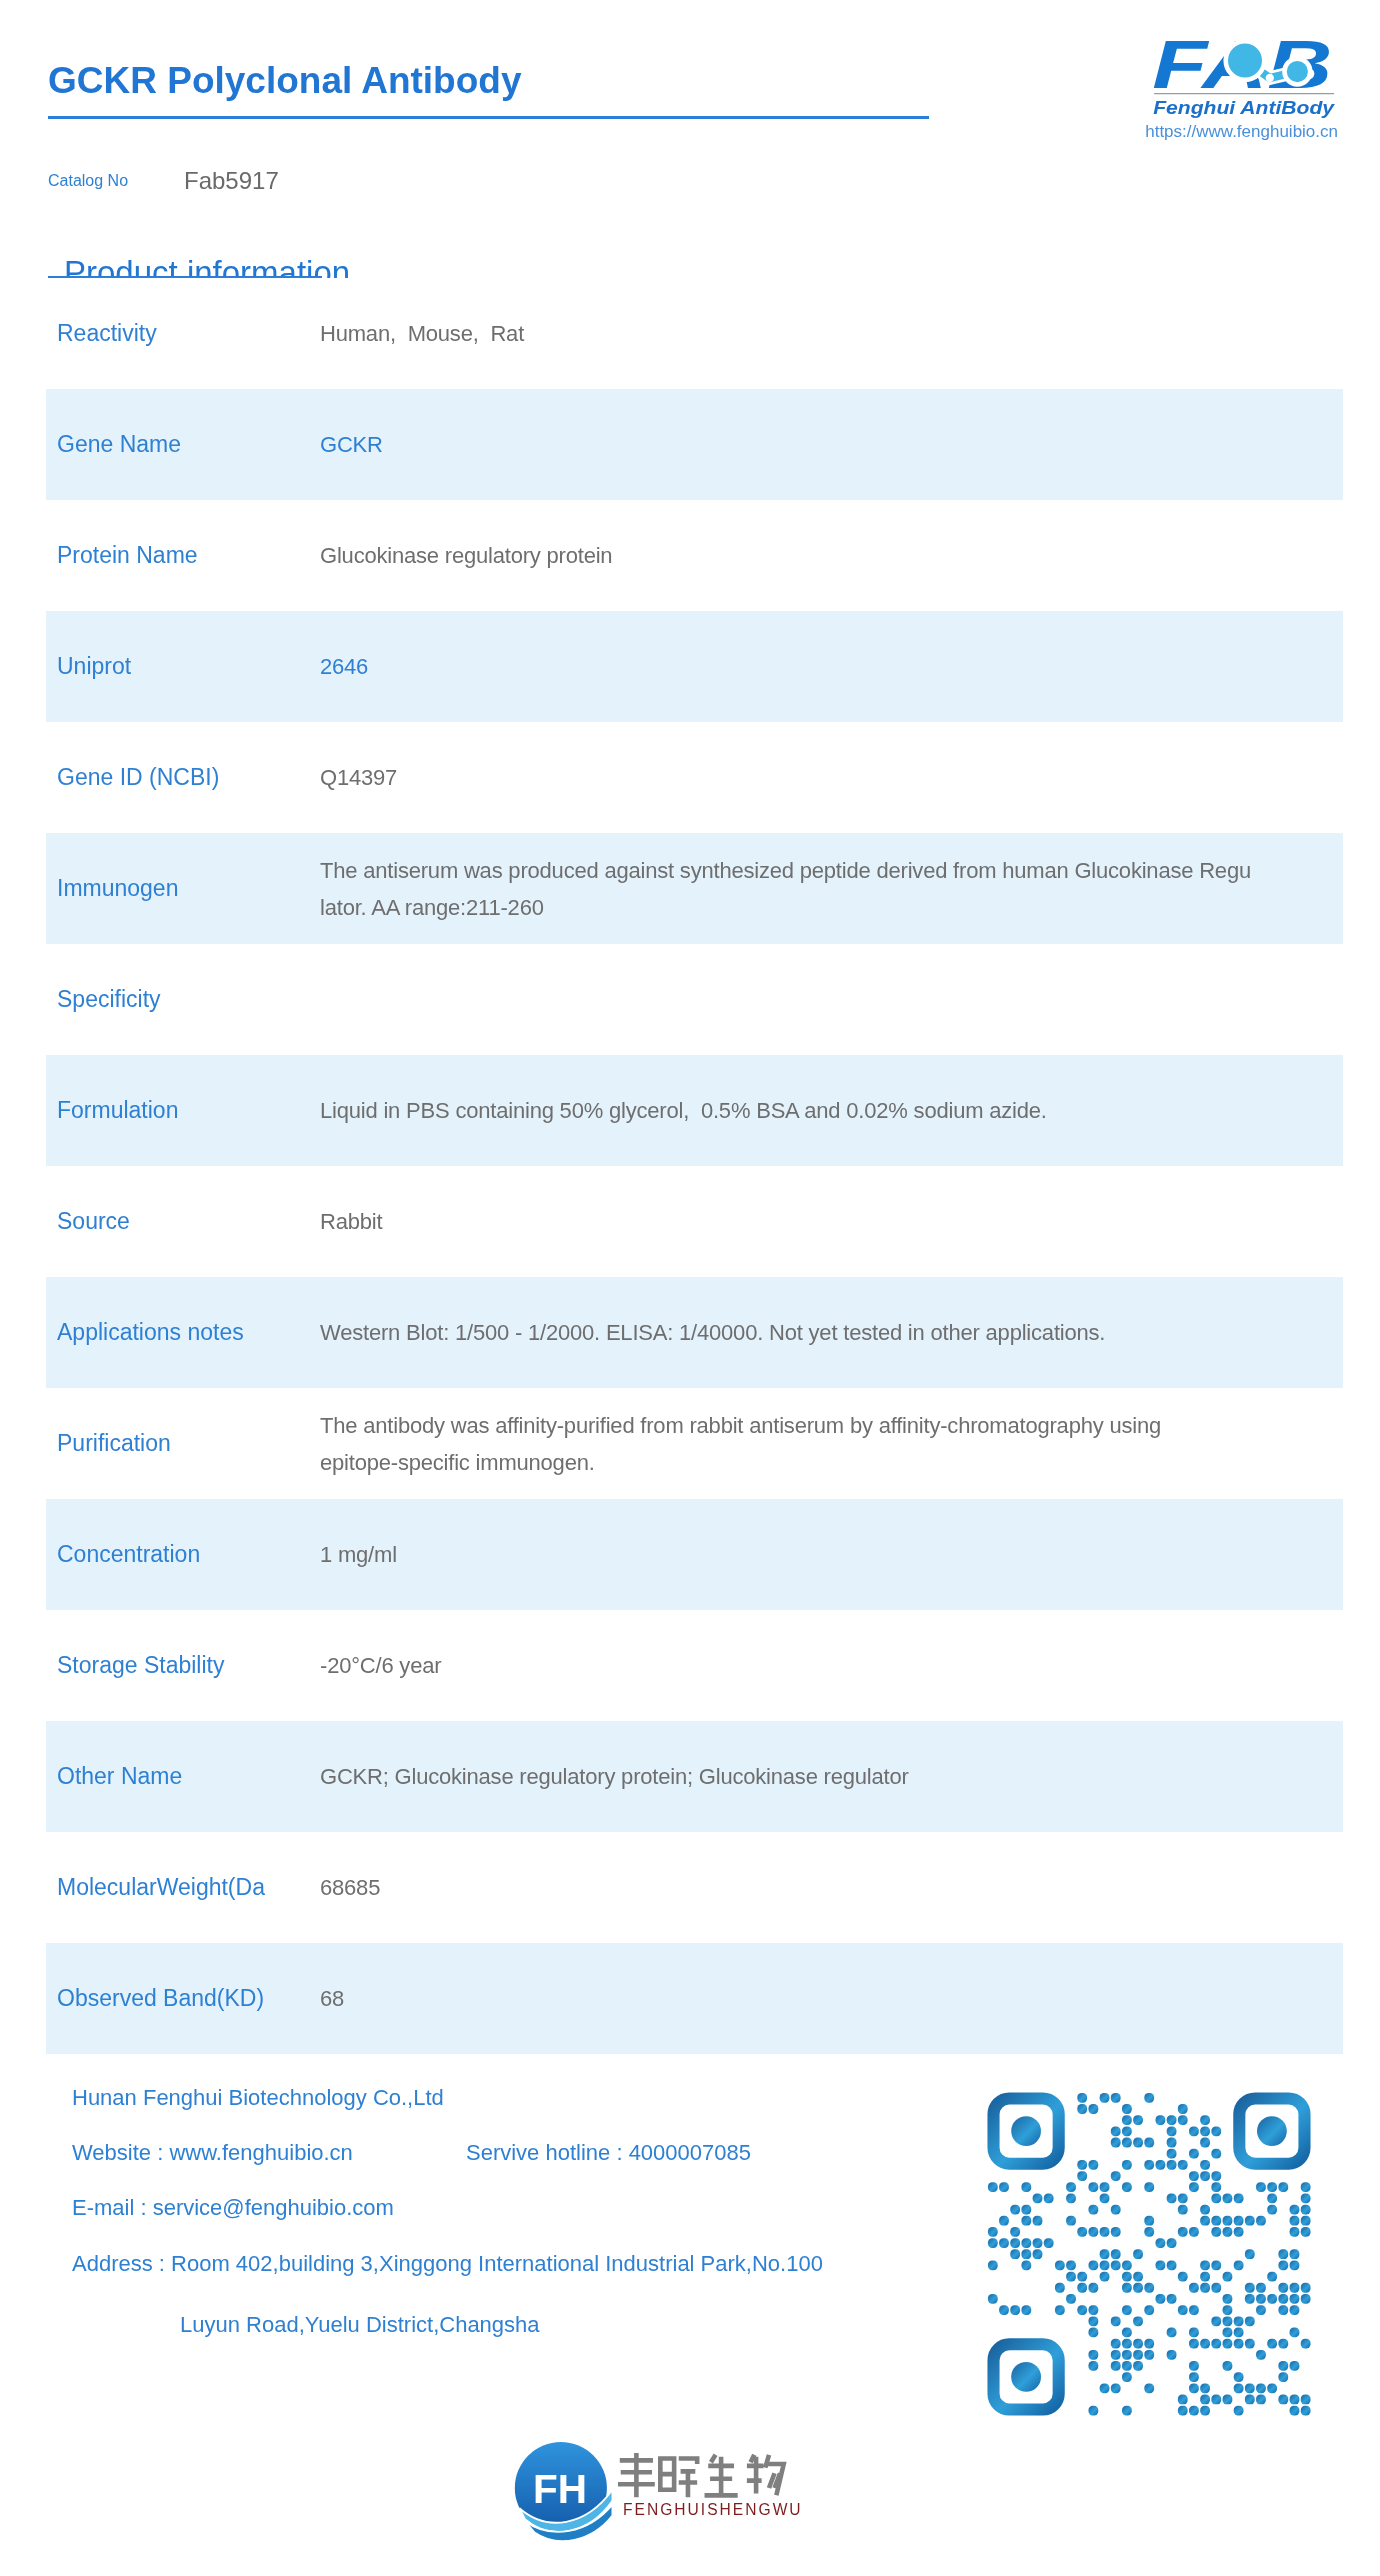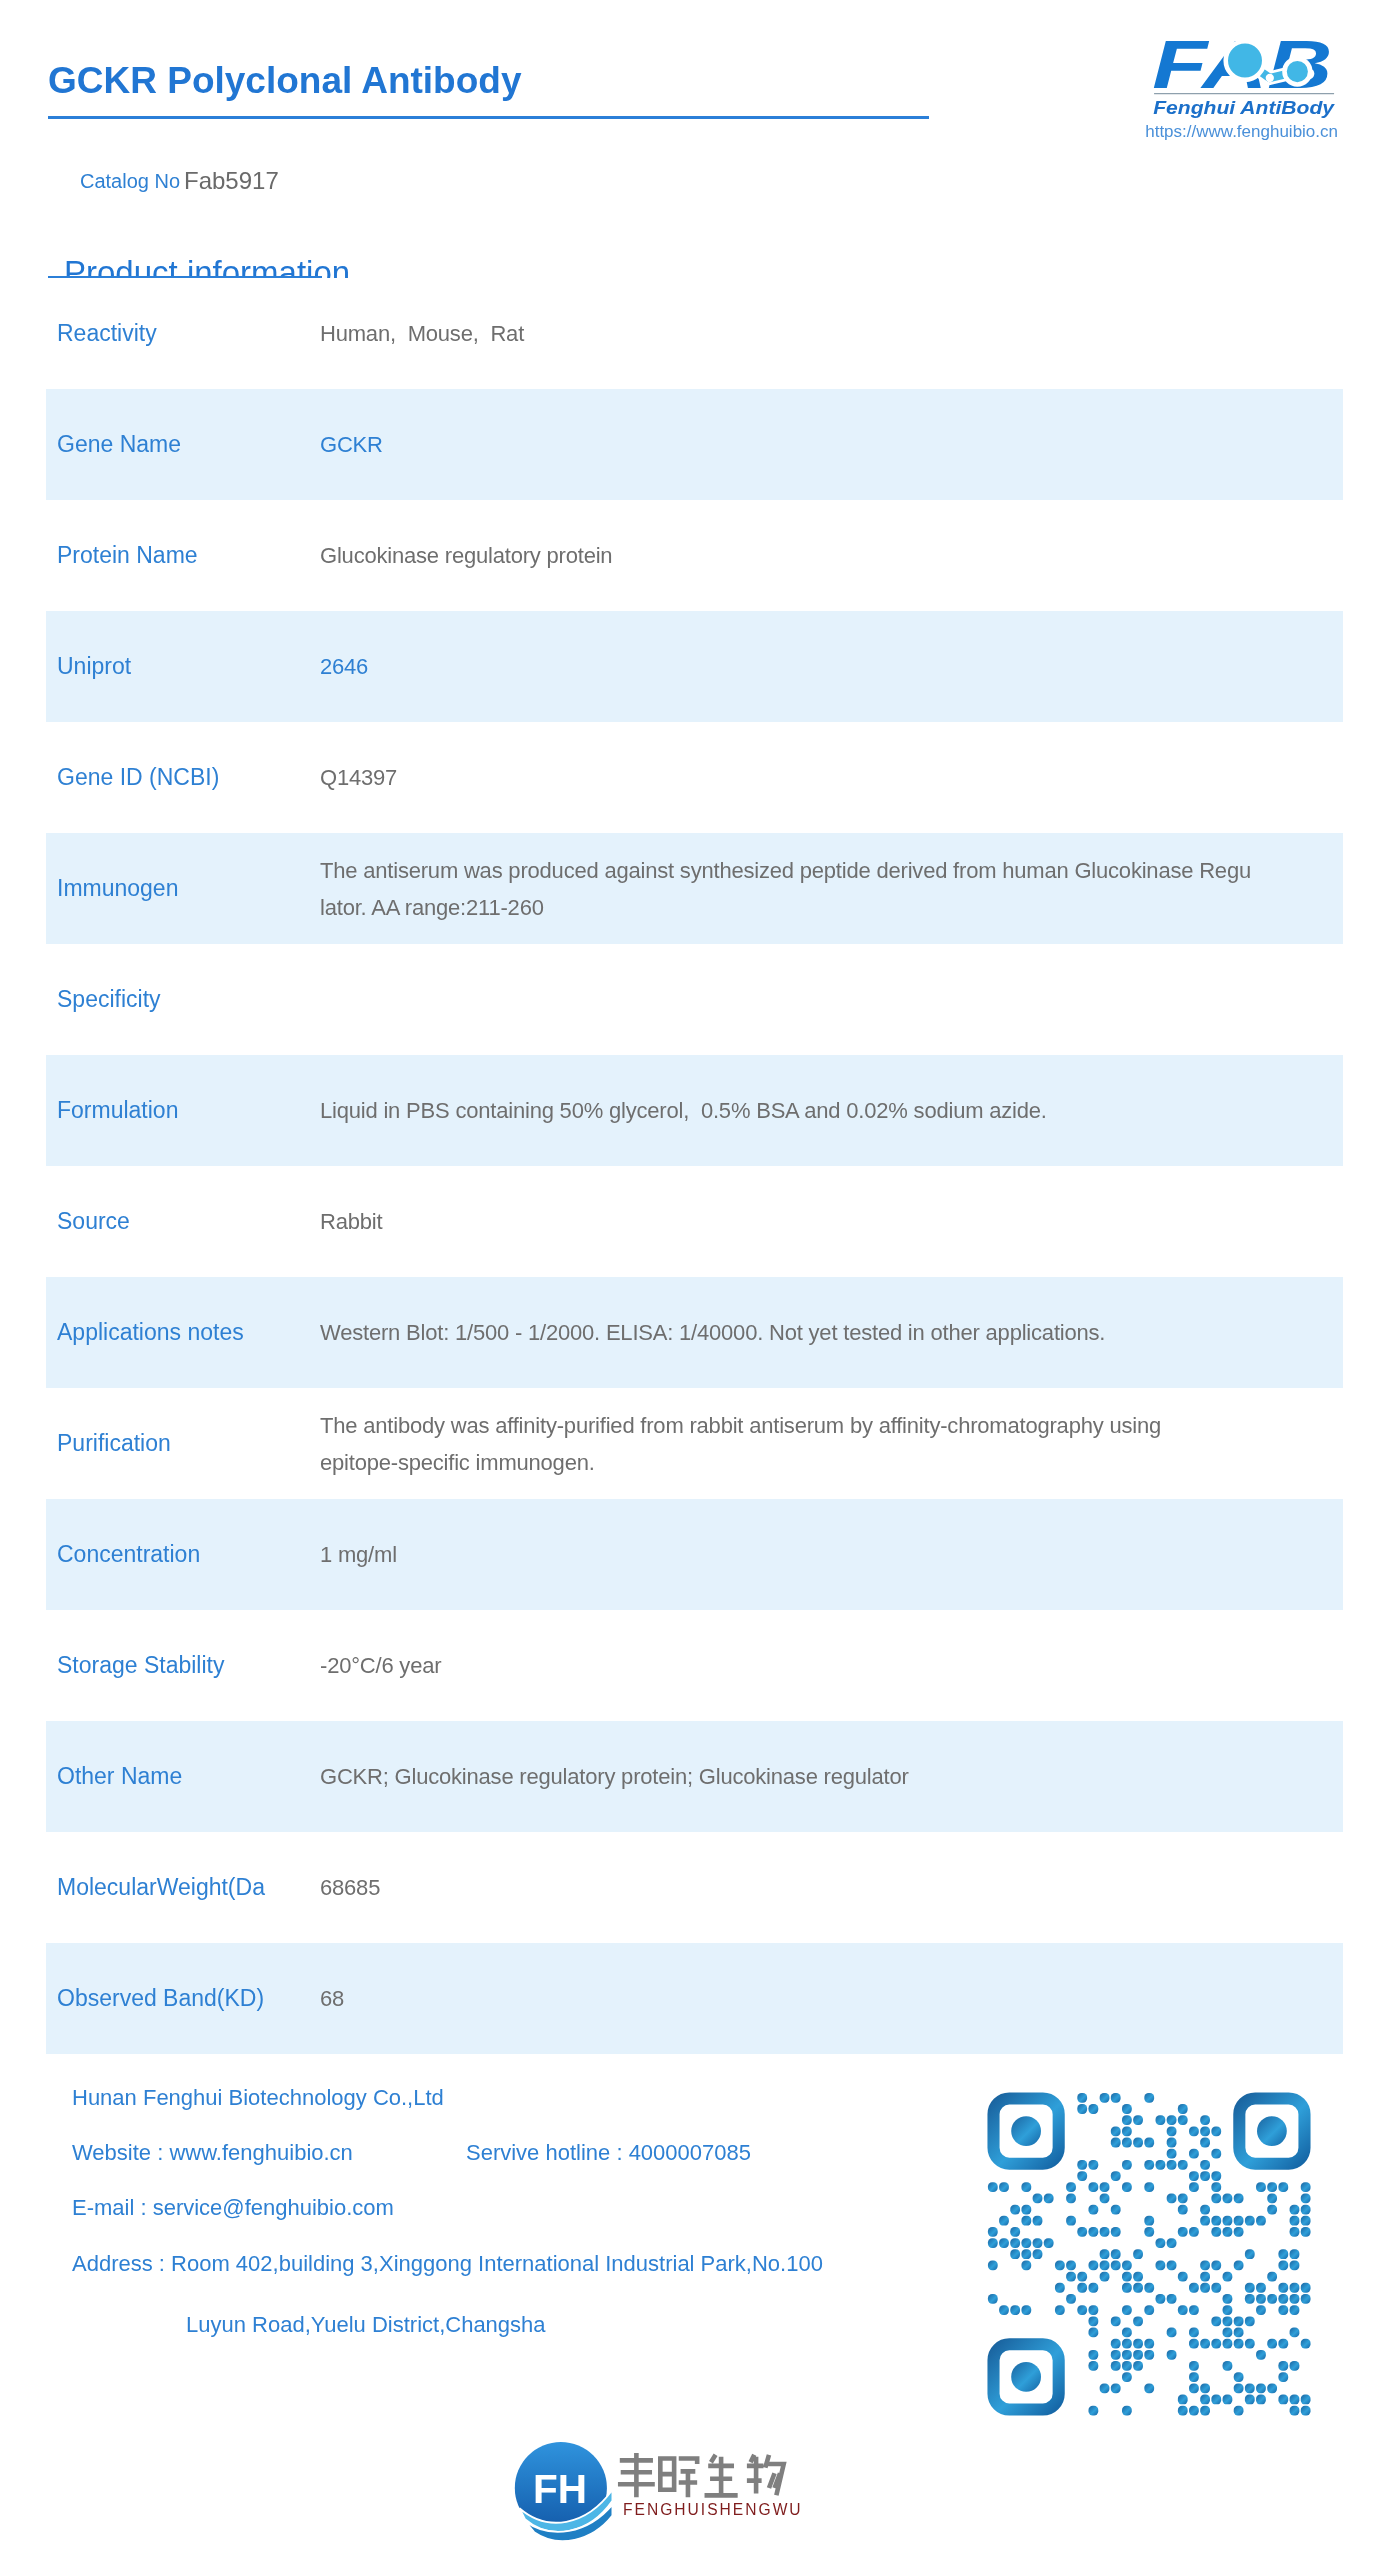--- a/index.html
+++ b/index.html
@@ -5,21 +5,21 @@
   html,body{margin:0;padding:0;}
   body{font-family:"Liberation Sans",sans-serif;background:#ffffff;}
   .page{position:relative;width:1380px;height:2576px;background:#ffffff;overflow:hidden;}
   .abs{position:absolute;}
 
   
   .page-title{left:48px;top:59px;font-size:37px;line-height:44px;font-weight:700;color:#2176d3;margin:0;}
   .title-rule{left:48px;top:116px;width:881px;height:2.8px;background:#2b7fd8;}
   .fab-logo{left:1152px;top:33px;}
   .site-url{right:42px;top:122px;font-size:17px;line-height:20px;color:#4a90d9;white-space:nowrap;text-decoration:none;}
-  .catalog-label{left:48px;top:167px;font-size:20px;line-height:28px;color:#2e80d3;margin-left:32px;}
+  .catalog-label{left:48px;top:167px;font-size:16px;line-height:28px;color:#2e80d3;}
   .catalog-value{left:184px;top:167px;font-size:24px;line-height:28px;color:#6a6a6a;}
 
   
   .section-title{left:48px;top:237px;font-size:33px;line-height:39px;font-weight:400;color:#2176d3;margin:16px;}
   .section-rule{left:48px;top:276px;width:274px;height:2.8px;background:#2b7fd8;}
 
   
   .info-table{left:46px;top:278px;width:1297px;}
   .row{display:flex;align-items:center;height:111px;background:#ffffff;}
   .row:nth-child(even){background:#e4f2fc;}
@@ -27,21 +27,21 @@
   .val{flex:1;padding-right:9.2px;font-size:22px;color:#6e6e6e;line-height:37px;letter-spacing:-0.2px;white-space:pre-wrap;word-break:break-word;}
   .val.link{color:#2e80d3;}
 
   
   .fline{position:absolute;left:72px;font-size:22px;line-height:31px;color:#2e80d3;white-space:pre-wrap;}
   .f-company{top:2082px;}
   .f-website{top:2137px;}
   .f-hotline{top:2137px;left:466px;}
   .f-email{top:2192px;}
   .f-addr1{top:2248px;}
-  .f-addr2{top:2309px;left:186px;}
+  .f-addr2{top:2309px;left:180px;}
 
   .qr{left:987px;top:2092px;width:324px;height:324px;}
   .company-logo{left:501px;top:2429px;}
   .logo-en{left:623px;top:2499px;font-size:15.6px;line-height:22px;letter-spacing:2px;color:#7f1d1d;}
 </style>
 </head>
 <body>
 
 <div class="page">
 

